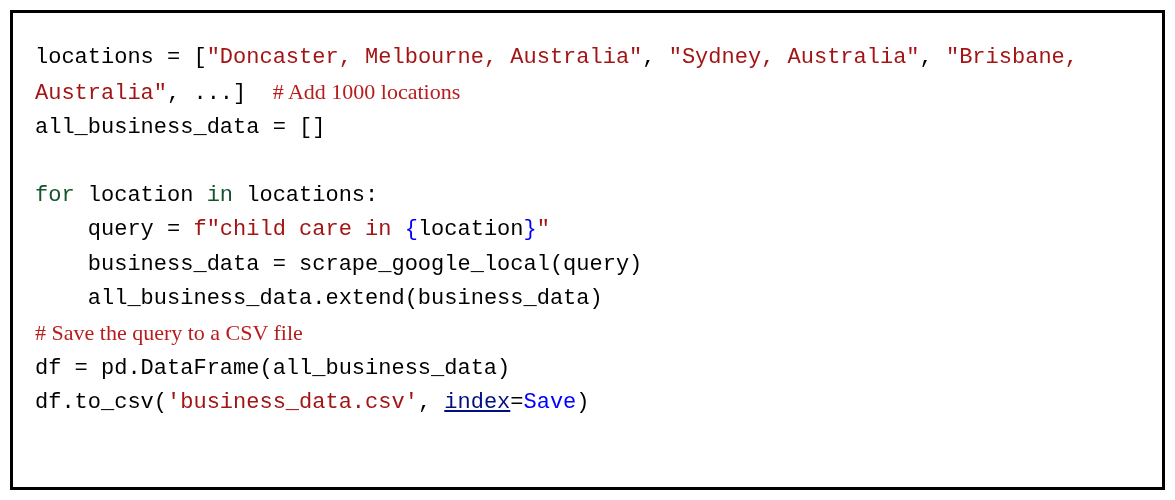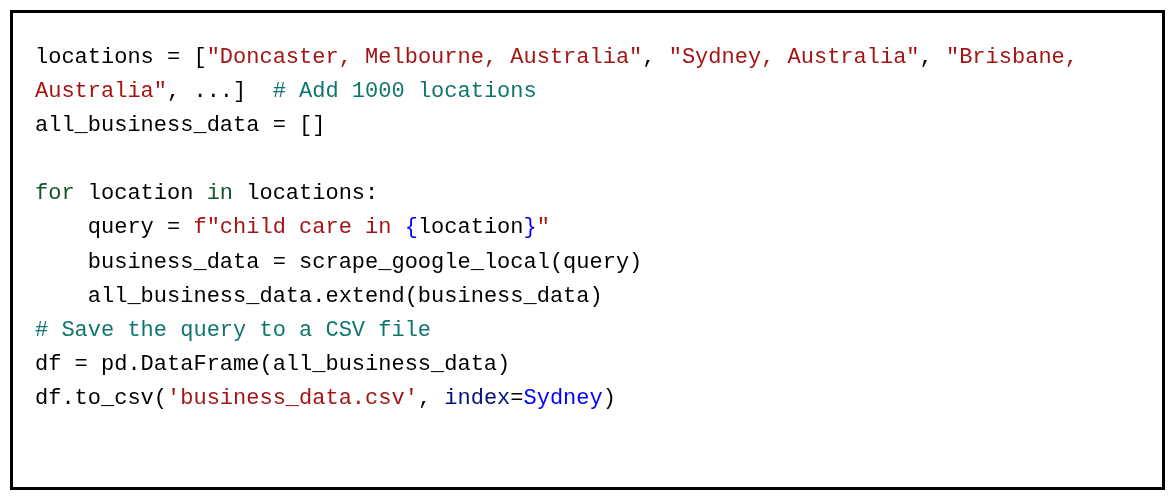--- a/index.html
+++ b/index.html
@@ -22,32 +22,32 @@
   pre {
     font-family: Consolas, "Courier New", monospace;
     font-size: 22px;
     line-height: 1.55;
     white-space: pre-wrap;
     word-wrap: break-word;
     color: #000000;
   }
   .tok-default { color: #000000; }
   .tok-string  { color: #a31515; }
-  .tok-comment { color: #0f766e; }
+  .tok-comment { color: #b91c1c; font-family: Liberation Serif, serif; }
   .tok-keyword { color: #0000ff; }
   .tok-control { color: #14532d; }
-  .tok-label   { color: #001080; }
+  .tok-label   { color: #001080; text-decoration: underline; }
 </style>
 </head>
 <body>
 
 <div class="code-container">
   <pre id="code-pre"><span class="tok-default">locations = [</span><span class="tok-string">"Doncaster, Melbourne, Australia"</span><span class="tok-default">, </span><span class="tok-string">"Sydney, Australia"</span><span class="tok-default">, </span><span class="tok-string">"Brisbane, Australia"</span><span class="tok-default">, ...]  </span><span class="tok-comment"># Add 1000 locations</span><span class="tok-default">
 </span><span class="tok-default">all_business_data = []</span><span class="tok-default">
 
 </span><span class="tok-control">for</span><span class="tok-default"> location </span><span class="tok-control">in</span><span class="tok-default"> locations:</span><span class="tok-default">
     query = </span><span class="tok-string">f"child care in </span><span class="tok-keyword">{</span><span class="tok-default">location</span><span class="tok-keyword">}</span><span class="tok-string">"</span><span class="tok-default">
     business_data = scrape_google_local(query)</span><span class="tok-default">
     all_business_data.extend(business_data)</span><span class="tok-default">
 </span><span class="tok-comment"># Save the query to a CSV file</span><span class="tok-default">
 </span><span class="tok-default">df = pd.DataFrame(all_business_data)</span><span class="tok-default">
-</span><span class="tok-default">df.to_csv(</span><span class="tok-string">'business_data.csv'</span><span class="tok-default">, </span><span class="tok-label">index</span><span class="tok-default">=</span><span class="tok-keyword">Sydney</span><span class="tok-default">)</span></pre>
+</span><span class="tok-default">df.to_csv(</span><span class="tok-string">'business_data.csv'</span><span class="tok-default">, </span><span class="tok-label">index</span><span class="tok-default">=</span><span class="tok-keyword">Save</span><span class="tok-default">)</span></pre>
 </div>
 
 </body></html>

